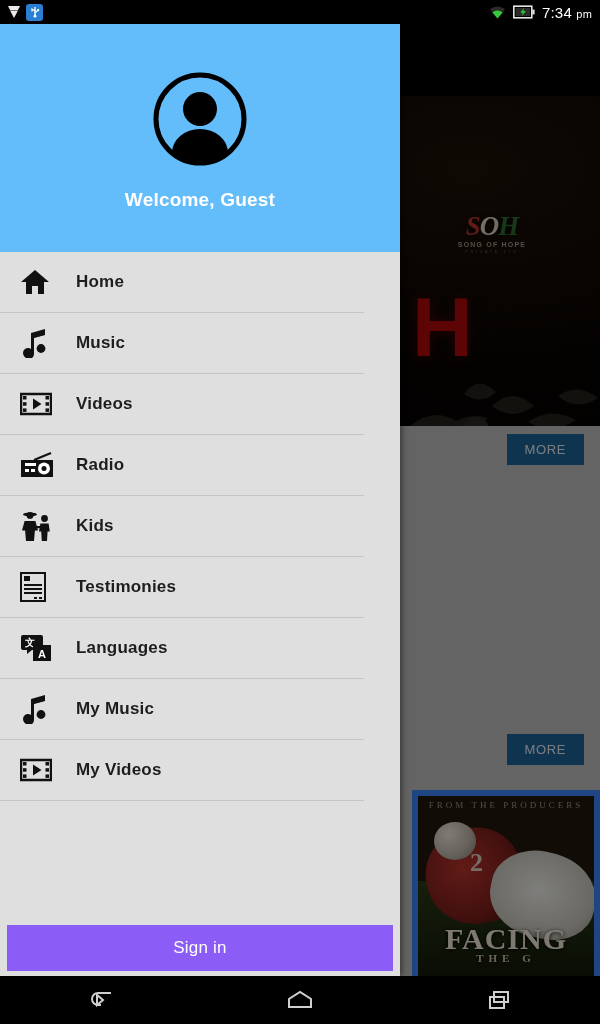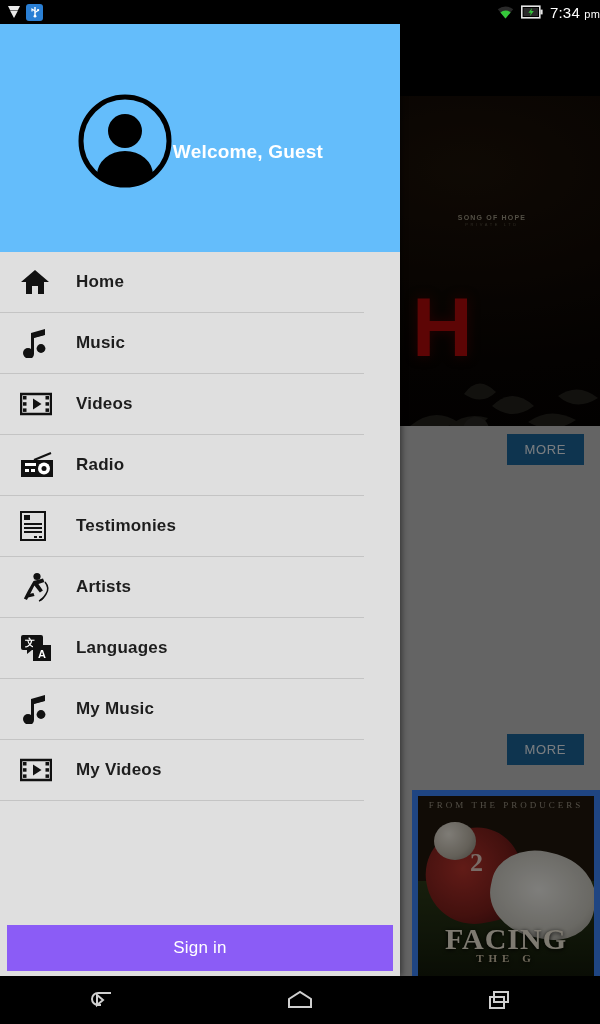--- a/index.html
+++ b/index.html
@@ -25,21 +25,21 @@
     position: absolute; left: 0; top: 0;
     width: 600px; height: 24px;
     background: #000;
     display: flex; align-items: center;
     z-index: 40;
   }
   .status-left { display: flex; align-items: center; gap: 4px; padding-left: 6px; }
   .status-right {
     margin-left: auto;
     display: flex; align-items: center; gap: 7px;
-    padding-right: 0;
+    padding-right: 8px;
   }
   .sb-icon { display: block; }
   .usb-badge {
     background: #2a7fd4; width: 17px; height: 17px;
     border-radius: 3px;
     display: flex; align-items: center; justify-content: center;
   }
   .clock {
     color: #fff; font-size: 15px; letter-spacing: .2px;
     font-family: "Liberation Sans", sans-serif;
@@ -269,21 +269,21 @@
     position: absolute; left: 0; top: 24px;
     width: 400px; height: 952px;
     background: #dfdfdf;
     z-index: 30;
     overflow: hidden;
     box-shadow: 2px 0 6px rgba(0,0,0,.45);
   }
   .drawer-header {
     width: 400px; height: 228px;
     background: #64bdfb;
-    display: flex; flex-direction: row;
+    display: flex; flex-direction: column;
     align-items: center; justify-content: center;
     box-sizing: border-box;
     padding-top: 6px;
   }
   .avatar { width: 96px; height: 96px; }
   .welcome {
     margin-top: 22px;
     color: #ffffff; font-size: 19px; font-weight: bold;
     letter-spacing: .2px;
   }
@@ -338,20 +338,23 @@
 <body>
 
 <div class="screen">
 
   <div class="content">
 
     <div class="hero"></div>
 
     <div class="banner">
       <div class="soh-logo">
+        <div class="soh-mark">
+          <span class="s">S</span><span class="o">O</span><span class="h">H</span>
+        </div>
         <div class="soh-sub">SONG OF HOPE</div>
         <div class="soh-sub2">PRIVATE LTD</div>
       </div>
       <div class="banner-h">H</div>
       <svg class="holly" viewBox="0 0 210 90">
         <g fill="#3b3a33">
           <path d="M10 78 Q34 58 58 74 Q40 84 10 78Z"></path>
           <path d="M42 86 Q60 62 88 70 Q70 90 42 86Z"></path>
           <path d="M64 46 Q78 26 96 44 Q82 58 64 46Z"></path>
           <path d="M92 58 Q112 38 134 58 Q112 74 92 58Z"></path>
@@ -490,54 +493,53 @@
             <g fill="#fff">
                 <rect x="5" y="11" width="11" height="3"></rect>
                 <rect x="5" y="17" width="4" height="3"></rect>
                 <rect x="11" y="17" width="4" height="3"></rect>
               </g>
           </svg>
         </span>
         <span class="label">Radio</span>
       </div>
 
+      <div class="nav-item">
+        <span class="ico">
+          <svg width="32" height="30" viewBox="0 0 32 30">
+            <g fill="#111">
+              <ellipse cx="10" cy="3.4" rx="7" ry="2"></ellipse>
+              <circle cx="10" cy="4.4" r="3.4"></circle>
+              <path d="M4.6 10 h10.8 l2.6 9.5 h-3.1 L14 30 h-8 l-0.9-10.5 H2Z"></path>
+              <circle cx="24.5" cy="7.5" r="3.4"></circle>
+              <path d="M20.4 12.4 h8.2 l1.2 8 h-2.2 L27 30 h-5.2 l-0.6-9.6 h-2.2Z"></path>
+              <path d="M15 15 h5 v2.2 h-5Z"></path>
+            </g>
+          </svg>
+        </span>
+        <span class="label">Kids</span>
+      </div>
 
       <div class="nav-item">
         <span class="ico">
           <svg width="26" height="30" viewBox="0 0 26 30">
             <rect x="1" y="1" width="24" height="28" fill="none" stroke="#111" stroke-width="2"></rect>
             <g fill="#111">
               <rect x="4" y="4" width="6" height="5"></rect>
               <rect x="4" y="12" width="18" height="2"></rect>
               <rect x="4" y="16" width="18" height="2"></rect>
               <rect x="4" y="20" width="18" height="2"></rect>
               <rect x="14" y="25" width="3" height="2"></rect>
                 <rect x="19" y="25" width="3" height="2"></rect>
             </g>
           </svg>
         </span>
         <span class="label">Testimonies</span>
       </div>
 
-      <div class="nav-item">
-        <span class="ico">
-          <svg width="32" height="30" viewBox="0 0 32 30">
-            <g fill="#111">
-              <circle cx="17" cy="4.5" r="3.6"></circle>
-              <path d="M13.5 9 L23 6.5 l1.4 3.4 -6 2 4.5 6.5 -3 2.2 -5.5-7 -3.5 6.8 -4 7.6 -3-1.6 4-7.6Z"></path>
-              <path d="M6.5 22.5 l7-1.6 1 3 -7.6 1.8Z"></path>
-            </g>
-            <g stroke="#111" stroke-width="1.5" fill="none">
-              <path d="M25 10 q5 6 1 12 q-3 5 -6 6"></path>
-              <path d="M19 29 q3 -1 4 -3"></path>
-            </g>
-          </svg>
-        </span>
-        <span class="label">Artists</span>
-      </div>
 
       <div class="nav-item">
         <span class="ico">
           <svg width="32" height="30" viewBox="0 0 32 30">
             <path d="M3 2 h18 a2 2 0 0 1 2 2 v11 a2 2 0 0 1 -2 2 H12 l-5 4 v-4 H3 a2 2 0 0 1 -2 -2 V4 a2 2 0 0 1 2 -2Z" fill="#111"></path>
             <g fill="#fff" font-family="'Liberation Sans',sans-serif" font-size="10" font-weight="bold">
               <text x="5" y="13">文</text>
             </g>
             <rect x="13" y="12" width="18" height="16" fill="#111"></rect>
             <text x="18" y="25" fill="#fff" font-family="'Liberation Sans',sans-serif" font-size="11" font-weight="bold">A</text>

